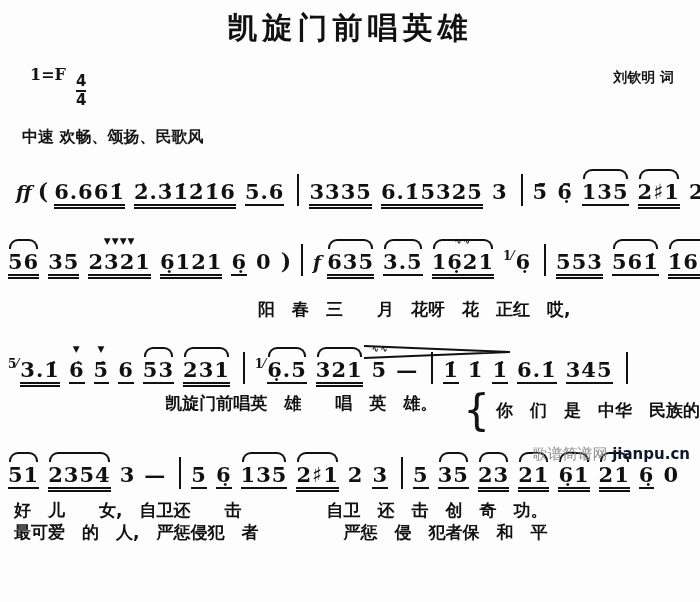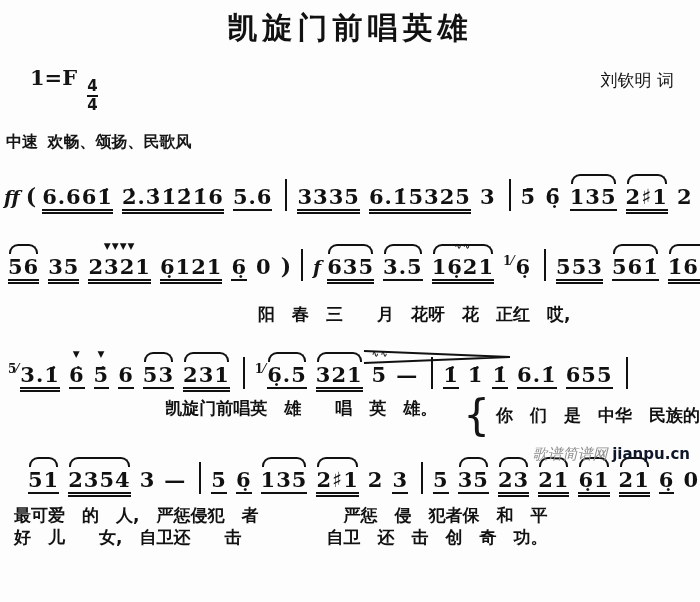--- a/index.html
+++ b/index.html
@@ -9,32 +9,32 @@
   }
   .page{position:relative;width:700px;height:492px;}
   .title{
     text-align:center;padding-top:8px;font-size:30px;font-weight:800;
     letter-spacing:5px;color:#111;
   }
   .hdr{
     display:flex;justify-content:space-between;align-items:flex-start;
     padding:16px 26px 0 30px;
   }
-  .keysig{font-family:"DejaVu Serif","Liberation Serif",serif;font-weight:700;font-size:21px;}
+  .keysig{font-family:"DejaVu Serif","Liberation Serif",serif;font-weight:700;font-size:16px;}
   .ts{display:inline-flex;flex-direction:column;align-items:center;margin-left:10px;
       vertical-align:-6px;font-size:15px;font-weight:700;line-height:1.05;}
   .ts .den{border-top:2px solid #111;padding-top:1px;}
-  .credit{font-size:17px;font-weight:400;padding-top:4px;text-align:center;}
-  .tempo{font-size:16px;font-weight:700;margin:18px 0 0 6px;font-family:Liberation Mono, monospace;}
+  .credit{font-size:14px;font-weight:700;padding-top:4px;text-align:center;}
+  .tempo{font-size:16px;font-weight:700;margin:18px 0 0 22px;}
 
   .mline{position:relative;white-space:nowrap;padding:16px 0 8px 14px;}
-  .m1{margin-top:10px;padding-left:4px;}
+  .m1{margin-top:10px;padding-left:16px;}
   .m2{margin-top:14px;padding-left:8px;}
   .m3{margin-top:16px;padding-left:8px;}
-  .m4{margin-top:12px;padding-left:28px;}
+  .m4{margin-top:12px;padding-left:8px;}
 
   .grp{
     position:relative;display:inline-block;margin-right:9px;
     font-family:"DejaVu Serif","Liberation Serif",serif;font-weight:700;
     font-size:21px;line-height:1;letter-spacing:1px;color:#111;
   }
   .u1{border-bottom:2px solid #111;padding-bottom:2px;}
   .u2{border-bottom:2px solid #111;padding-bottom:2px;}
   .u2::after{content:"";position:absolute;left:0;right:0;bottom:-5px;height:2px;background:#111;}
   .slur::before{
@@ -55,21 +55,21 @@
 
   .lyr{font-size:17px;font-weight:700;color:#111;white-space:pre;line-height:1.3;}
   .lyr2{margin:14px 0 0 258px;}
   .l3block{display:flex;align-items:flex-start;margin:0 0 0 32px;justify-content:flex-end;}
   .alt{display:flex;align-items:center;margin-left:26px;}
   .brace{font-size:42px;font-weight:400;line-height:0.9;font-family:"DejaVu Sans",sans-serif;}
   .altrows{display:flex;flex-direction:row;margin-left:6px;}
   .l4rows{margin:2px 0 0 14px;}
 
   .wm{position:absolute;right:10px;bottom:10px;font-size:15px;white-space:pre;}
-  .wm-site{font-weight:400;font-style:italic;}
+  .wm-site{font-weight:400;}
   .wm-domain{font-weight:700;}
 </style>
 </head>
 <body>
 
 <div class="page">
 
   <div class="title">凯旋门前唱英雄</div>
 
   <div class="hdr">
@@ -84,34 +84,34 @@
 
   <div class="tempo">中速 欢畅、颂扬、民歌风</div>
 
   <div class="mline m1"><span class="dyn">ff</span><span class="ptxt">(</span><span class="grp u2">6.661̇</span><span class="grp u2">2̇.3̇1̇2̇1̇6</span><span class="grp u1">5.6</span><span class="bar"></span><span class="grp u2">3335</span><span class="grp u2">6.1̇5325</span><span class="grp">3</span><span class="bar"></span><span class="grp">5̄</span><span class="grp">6̣̄</span><span class="grp u1 slur">135</span><span class="grp u2 slur">2♯1</span><span class="grp">2</span></div>
 
   <div class="mline m2"><span class="grp u2 slur">56</span><span class="grp u2">35</span><span class="grp u2">2321<span class="above">▼▼▼▼</span></span><span class="grp u2">6̣121</span><span class="grp u1">6̣</span><span class="grp">0</span><span class="ptxt">)</span><span class="bar"></span><span class="dyn">f</span><span class="grp u2 slur">635</span><span class="grp u1 slur">3.5</span><span class="grp u2 slur">16̣21<span class="above">∿∿</span></span><span class="grace">1⁄</span><span class="grp">6̣</span><span class="bar"></span><span class="grp u2">553</span><span class="grp u1 slur">561̇</span><span class="grp u2 slur">1̇65</span></div>
   <div class="lyr lyr2">阳　春　三　　月　花呀　花　正红　哎,</div>
 
   <div class="mline m3"><span class="grace">5⁄</span><span class="grp u2">3.1̇</span><span class="grp u1">6̇<span class="above">▼</span></span><span class="grp u1">5̇<span class="above">▼</span></span><span class="grp u1">6</span><span class="grp u1 slur">53</span><span class="grp u2 slur">231</span><span class="bar"></span><span class="grace">1⁄</span><span class="grp u1 slur">6̣.5</span><span class="grp u2 slur">321</span><span class="grp">5<span class="above">∿∿</span></span><span class="grp">—<span class="hairpin"><svg viewBox="0 0 150 14" width="150" height="14">
             <path d="M2 1 L148 7 M2 13 L148 7" stroke="#111" stroke-width="2" fill="none"></path>
-          </svg></span></span><span class="bar"></span><span class="grp u1">1̇</span><span class="grp">1̇</span><span class="grp u1">1̇</span><span class="grp u1">6.1̇</span><span class="grp u1">655</span><span class="bar"></span></div>
+          </svg></span></span><span class="bar"></span><span class="grp u1">1̇</span><span class="grp">1̇</span><span class="grp u1">1̇</span><span class="grp u1">6.1̇</span><span class="grp u1">345</span><span class="bar"></span></div>
   <div class="l3block">
     <div class="lyr">凯旋门前唱英　雄　　唱　英　雄。</div>
     <div class="alt">
       <span class="brace">{</span>
       <span class="altrows">
         <span class="lyr">你　们　是　中华　民族的</span>
       </span>
     </div>
   </div>
 
   <div class="mline m4"><span class="grp u1 slur">51</span><span class="grp u2 slur">2354</span><span class="grp">3</span><span class="grp">—</span><span class="bar"></span><span class="grp u1">5</span><span class="grp u1">6̣</span><span class="grp u1 slur">135</span><span class="grp u2 slur">2♯1</span><span class="grp">2</span><span class="grp u1">3</span><span class="bar"></span><span class="grp u1">5</span><span class="grp u1 slur">35</span><span class="grp u2 slur">23</span><span class="grp u2 slur">21</span><span class="grp u2 slur">6̣1</span><span class="grp u2 slur">21</span><span class="grp u1">6̣</span><span class="grp">0</span></div>
   <div class="l4rows">
+    <div class="lyr">好　儿　　女,　自卫还　　击　　　　　自卫　还　击　创　奇　功。</div>
     <div class="lyr">最可爱　的　人,　严惩侵犯　者　　　　　严惩　侵　犯者保　和　平</div>
-    <div class="lyr">好　儿　　女,　自卫还　　击　　　　　自卫　还　击　创　奇　功。</div>
   </div>
 
   <div class="wm">
     <span class="wm-site" style="color: rgb(143, 143, 143);">歌谱简谱网 </span><span class="wm-domain" style="color: #0f172a;">jianpu.cn</span>
   </div>
 
 </div>
 
 </body></html>

